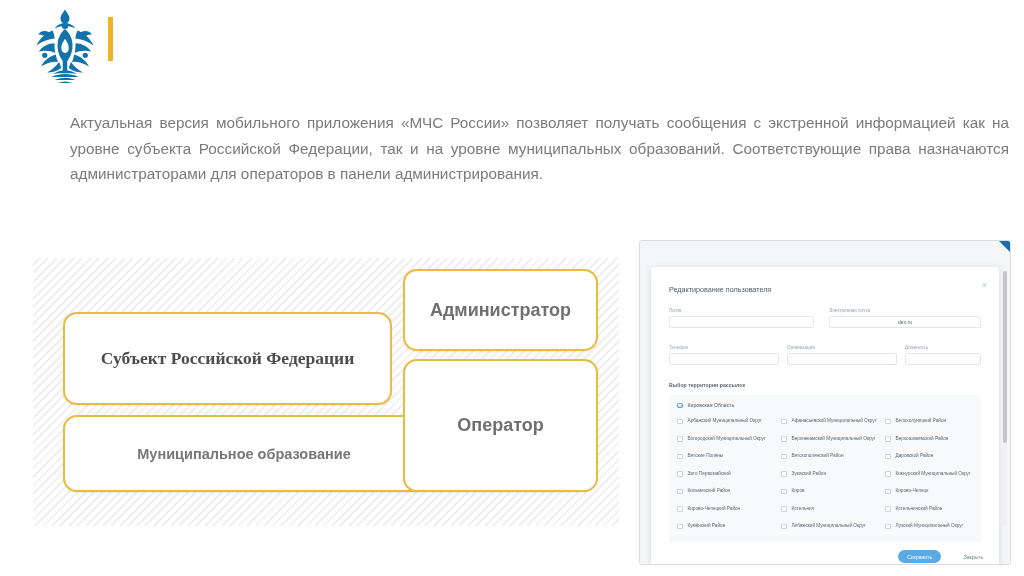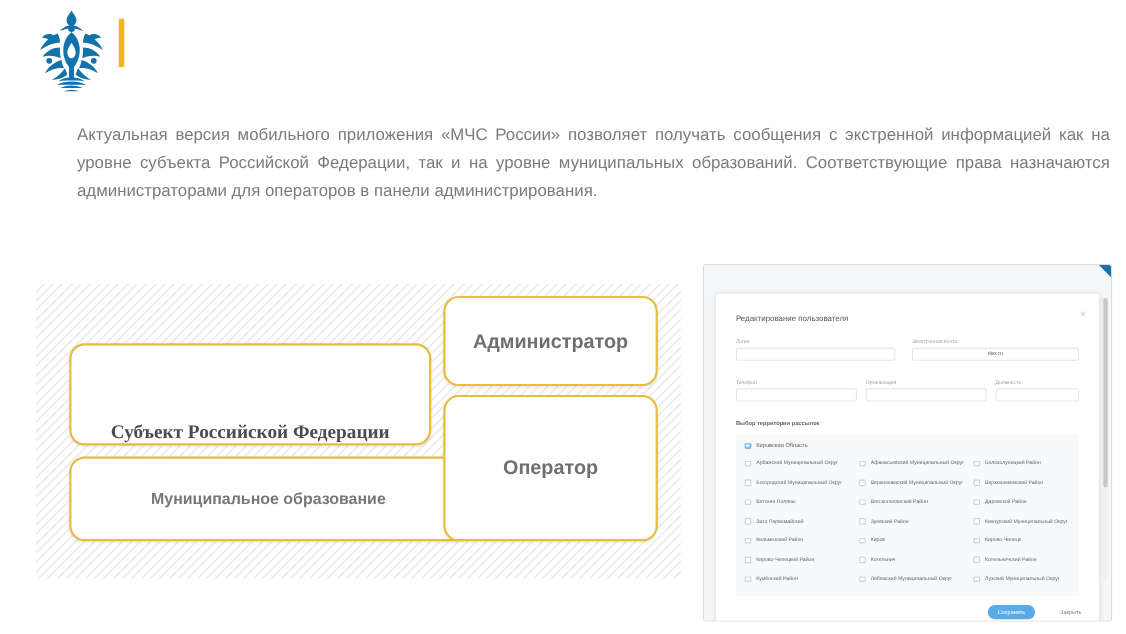--- a/index.html
+++ b/index.html
@@ -75,21 +75,21 @@
     border: 2.5px solid #e8bc3f;
     border-radius: 14px;
     display: flex;
     align-items: center;
     justify-content: center;
     box-sizing: border-box;
     box-shadow: 0 1px 2px rgba(0,0,0,0.07);
   }
   #box-subject {
     left: 30px; top: 54px;
-    width: 329px; height: 93px; align-items: flex-end;
+    width: 329px; height: 93px;
   }
   #box-subject .diag-label {
     font-family: "Liberation Serif", serif;
     font-size: 17.5px;
     font-weight: bold;
     color: #4c4c4c;
   }
   #box-municipal {
     left: 30px; top: 157px;
     width: 362px; height: 77px;

